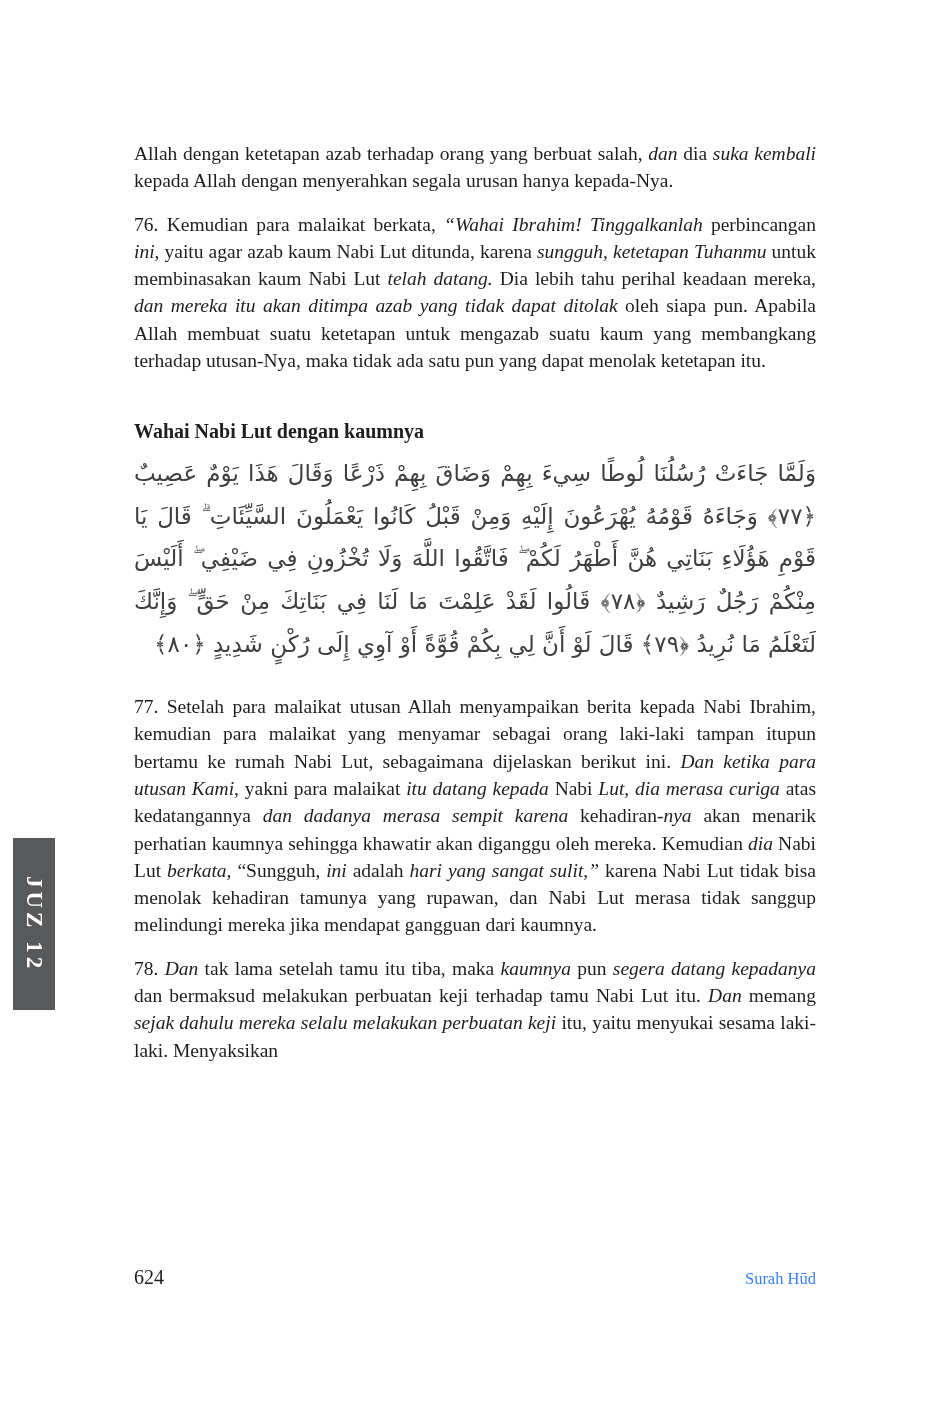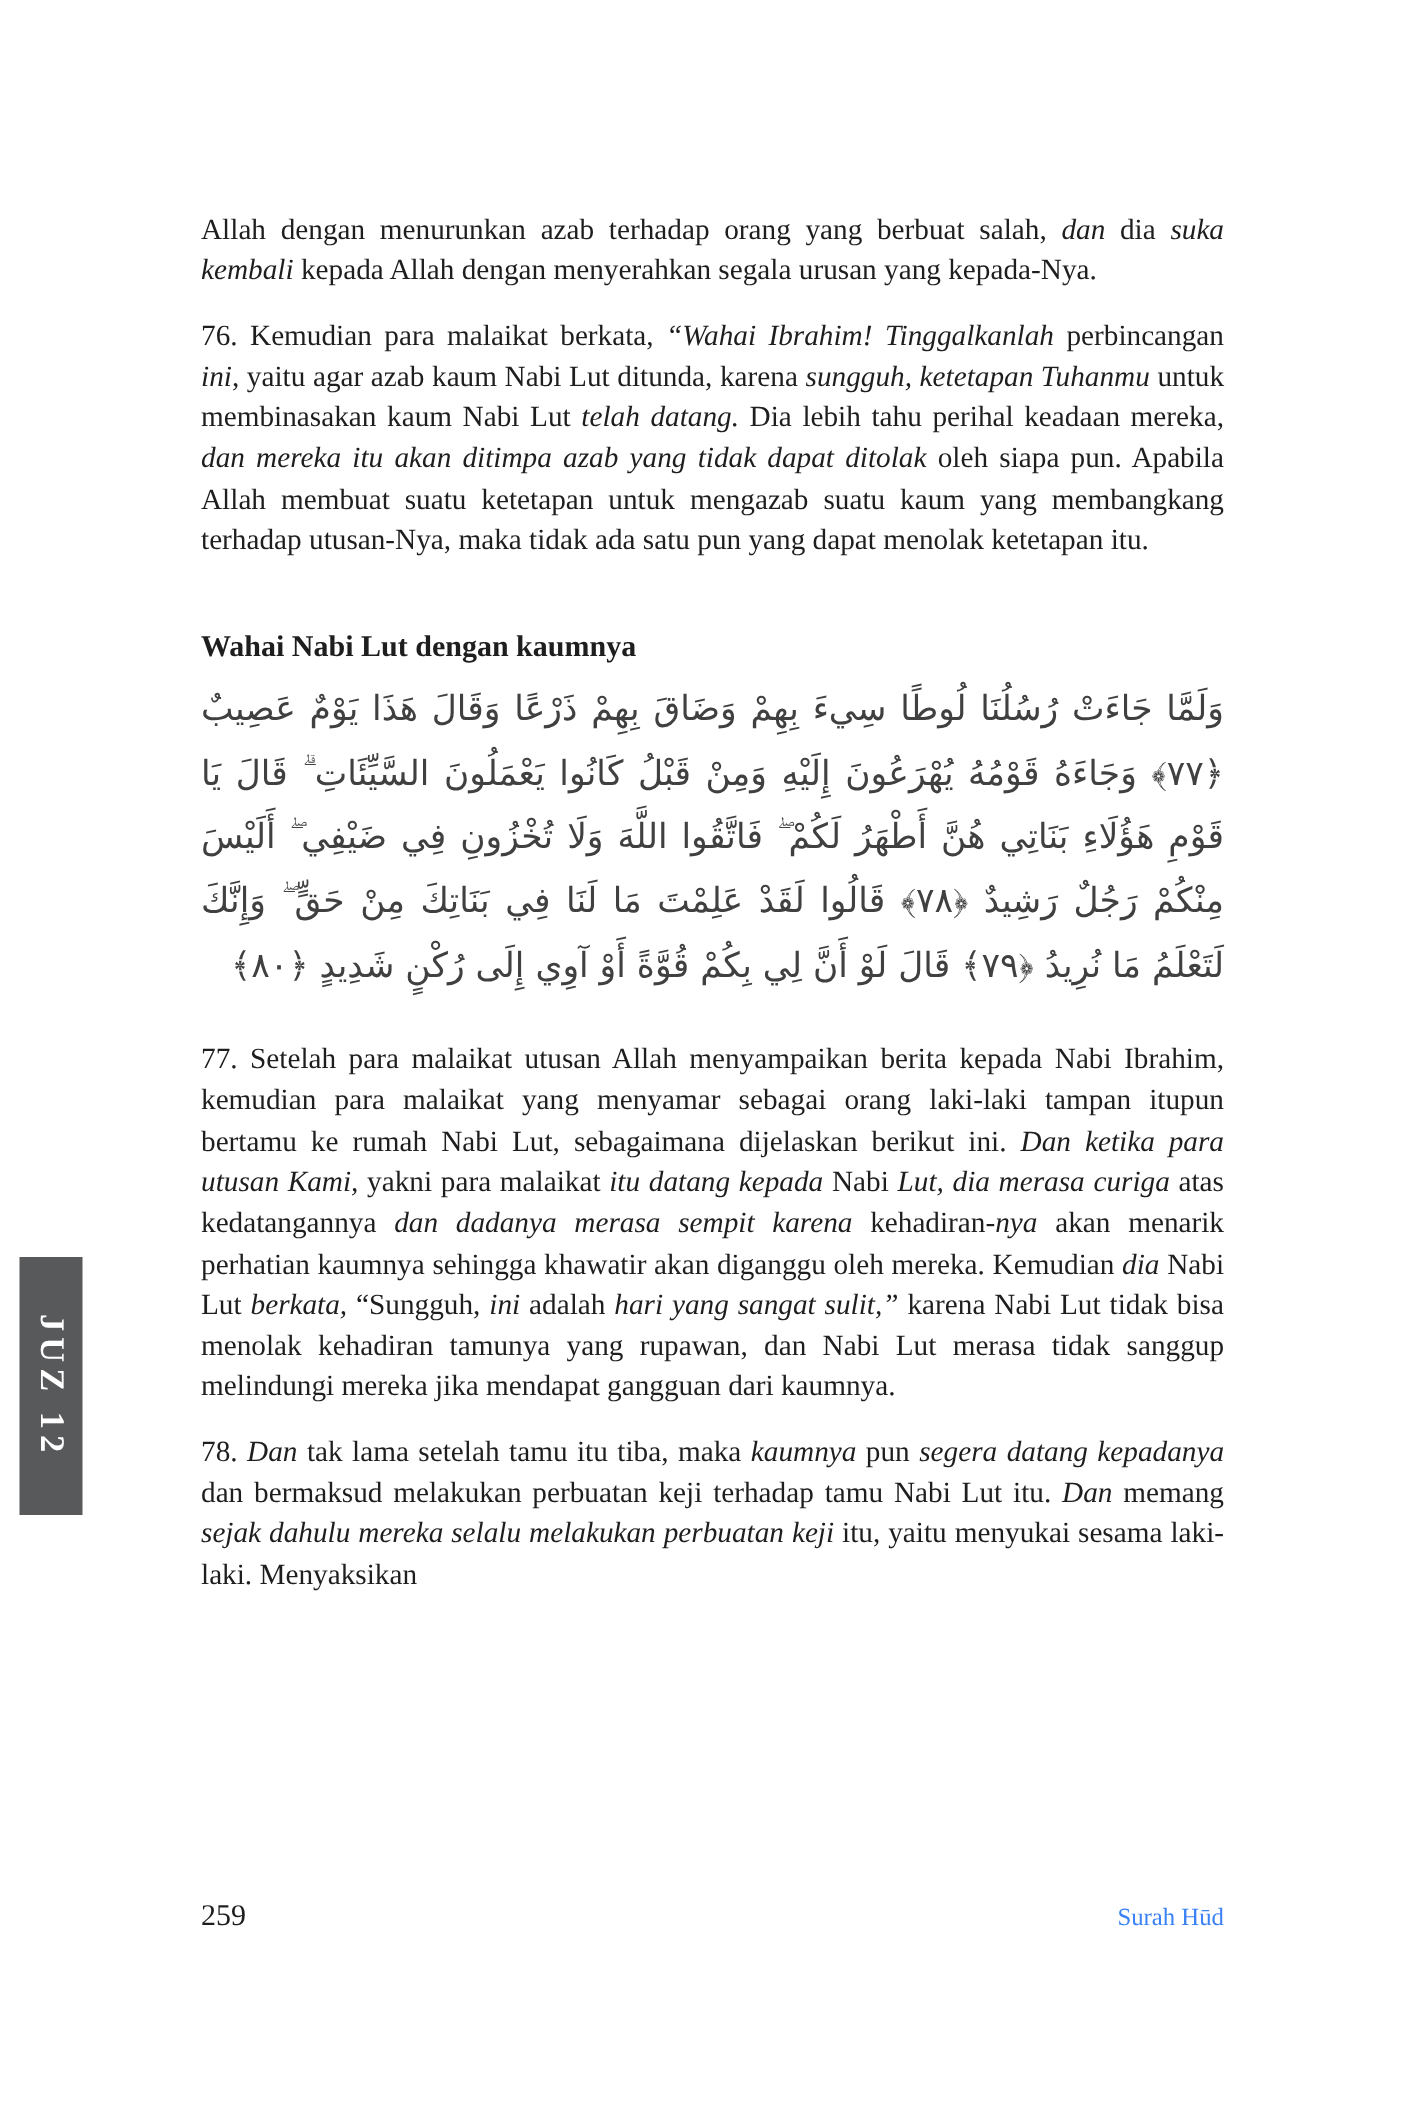--- a/index.html
+++ b/index.html
@@ -88,32 +88,32 @@
 <body>
 
 <div class="page">
 
   <div class="juz-tab">
     <span class="juz-text">JUZ 12</span>
   </div>
 
   <div class="content">
 
-    <p class="para"><span>Allah dengan menurunkan azab terhadap orang yang berbuat salah, </span><span class="it">dan</span><span> dia </span><span class="it">suka kembali</span><span> kepada Allah dengan menyerahkan segala urusan yang kepada-Nya.</span></p>
+    <p class="para"><span>Allah dengan ketetapan azab terhadap orang yang berbuat salah, </span><span class="it">dan</span><span> dia </span><span class="it">suka kembali</span><span> kepada Allah dengan menyerahkan segala urusan hanya kepada-Nya.</span></p>
 
     <p class="para"><span>76. Kemudian para malaikat berkata, </span><span class="it">“Wahai Ibrahim! Tinggalkanlah</span><span> perbincangan </span><span class="it">ini</span><span>, yaitu agar azab kaum Nabi Lut ditunda, karena </span><span class="it">sungguh, ketetapan Tuhanmu</span><span> untuk membinasakan kaum Nabi Lut </span><span class="it">telah datang.</span><span> Dia lebih tahu perihal keadaan mereka, </span><span class="it">dan mereka itu akan ditimpa azab yang tidak dapat ditolak</span><span> oleh siapa pun. Apabila Allah membuat suatu ketetapan untuk mengazab suatu kaum yang membangkang terhadap utusan-Nya, maka tidak ada satu pun yang dapat menolak ketetapan itu.</span></p>
 
     <h2 class="heading">Wahai Nabi Lut dengan kaumnya</h2>
 
     <div class="arabic" dir="rtl" lang="ar">وَلَمَّا جَاءَتْ رُسُلُنَا لُوطًا سِيءَ بِهِمْ وَضَاقَ بِهِمْ ذَرْعًا وَقَالَ هَذَا يَوْمٌ عَصِيبٌ ﴿٧٧﴾ وَجَاءَهُ قَوْمُهُ يُهْرَعُونَ إِلَيْهِ وَمِنْ قَبْلُ كَانُوا يَعْمَلُونَ السَّيِّئَاتِ ۗ قَالَ يَا قَوْمِ هَؤُلَاءِ بَنَاتِي هُنَّ أَطْهَرُ لَكُمْ ۖ فَاتَّقُوا اللَّهَ وَلَا تُخْزُونِ فِي ضَيْفِي ۖ أَلَيْسَ مِنْكُمْ رَجُلٌ رَشِيدٌ ﴿٧٨﴾ قَالُوا لَقَدْ عَلِمْتَ مَا لَنَا فِي بَنَاتِكَ مِنْ حَقٍّ ۖ وَإِنَّكَ لَتَعْلَمُ مَا نُرِيدُ ﴿٧٩﴾ قَالَ لَوْ أَنَّ لِي بِكُمْ قُوَّةً أَوْ آوِي إِلَى رُكْنٍ شَدِيدٍ ﴿٨٠﴾</div>
 
     <p class="para"><span>77. Setelah para malaikat utusan Allah menyampaikan berita kepada Nabi Ibrahim, kemudian para malaikat yang menyamar sebagai orang laki-laki tampan itupun bertamu ke rumah Nabi Lut, sebagaimana dijelaskan berikut ini. </span><span class="it">Dan ketika para utusan Kami,</span><span> yakni para malaikat </span><span class="it">itu datang kepada</span><span> Nabi </span><span class="it">Lut, dia merasa curiga</span><span> atas kedatangannya </span><span class="it">dan dadanya merasa sempit karena</span><span> kehadiran-</span><span class="it">nya</span><span> akan menarik perhatian kaumnya sehingga khawatir akan diganggu oleh mereka. Kemudian </span><span class="it">dia</span><span> Nabi Lut </span><span class="it">berkata,</span><span> “Sungguh, </span><span class="it">ini</span><span> adalah </span><span class="it">hari yang sangat sulit,”</span><span> karena Nabi Lut tidak bisa menolak kehadiran tamunya yang rupawan, dan Nabi Lut merasa tidak sanggup melindungi mereka jika mendapat gangguan dari kaumnya.</span></p>
 
     <p class="para"><span>78. </span><span class="it">Dan</span><span> tak lama setelah tamu itu tiba, maka </span><span class="it">kaumnya</span><span> pun </span><span class="it">segera datang kepadanya</span><span> dan bermaksud melakukan perbuatan keji terhadap tamu Nabi Lut itu. </span><span class="it">Dan</span><span> memang </span><span class="it">sejak dahulu mereka selalu melakukan perbuatan keji</span><span> itu, yaitu menyukai sesama laki-laki. Menyaksikan</span></p>
 
   </div>
 
   <div class="footer">
-    <span class="page-num">259</span>
+    <span class="page-num">624</span>
     <span class="surah-name">Surah Hūd</span>
   </div>
 
 </div>
 
 </body></html>

